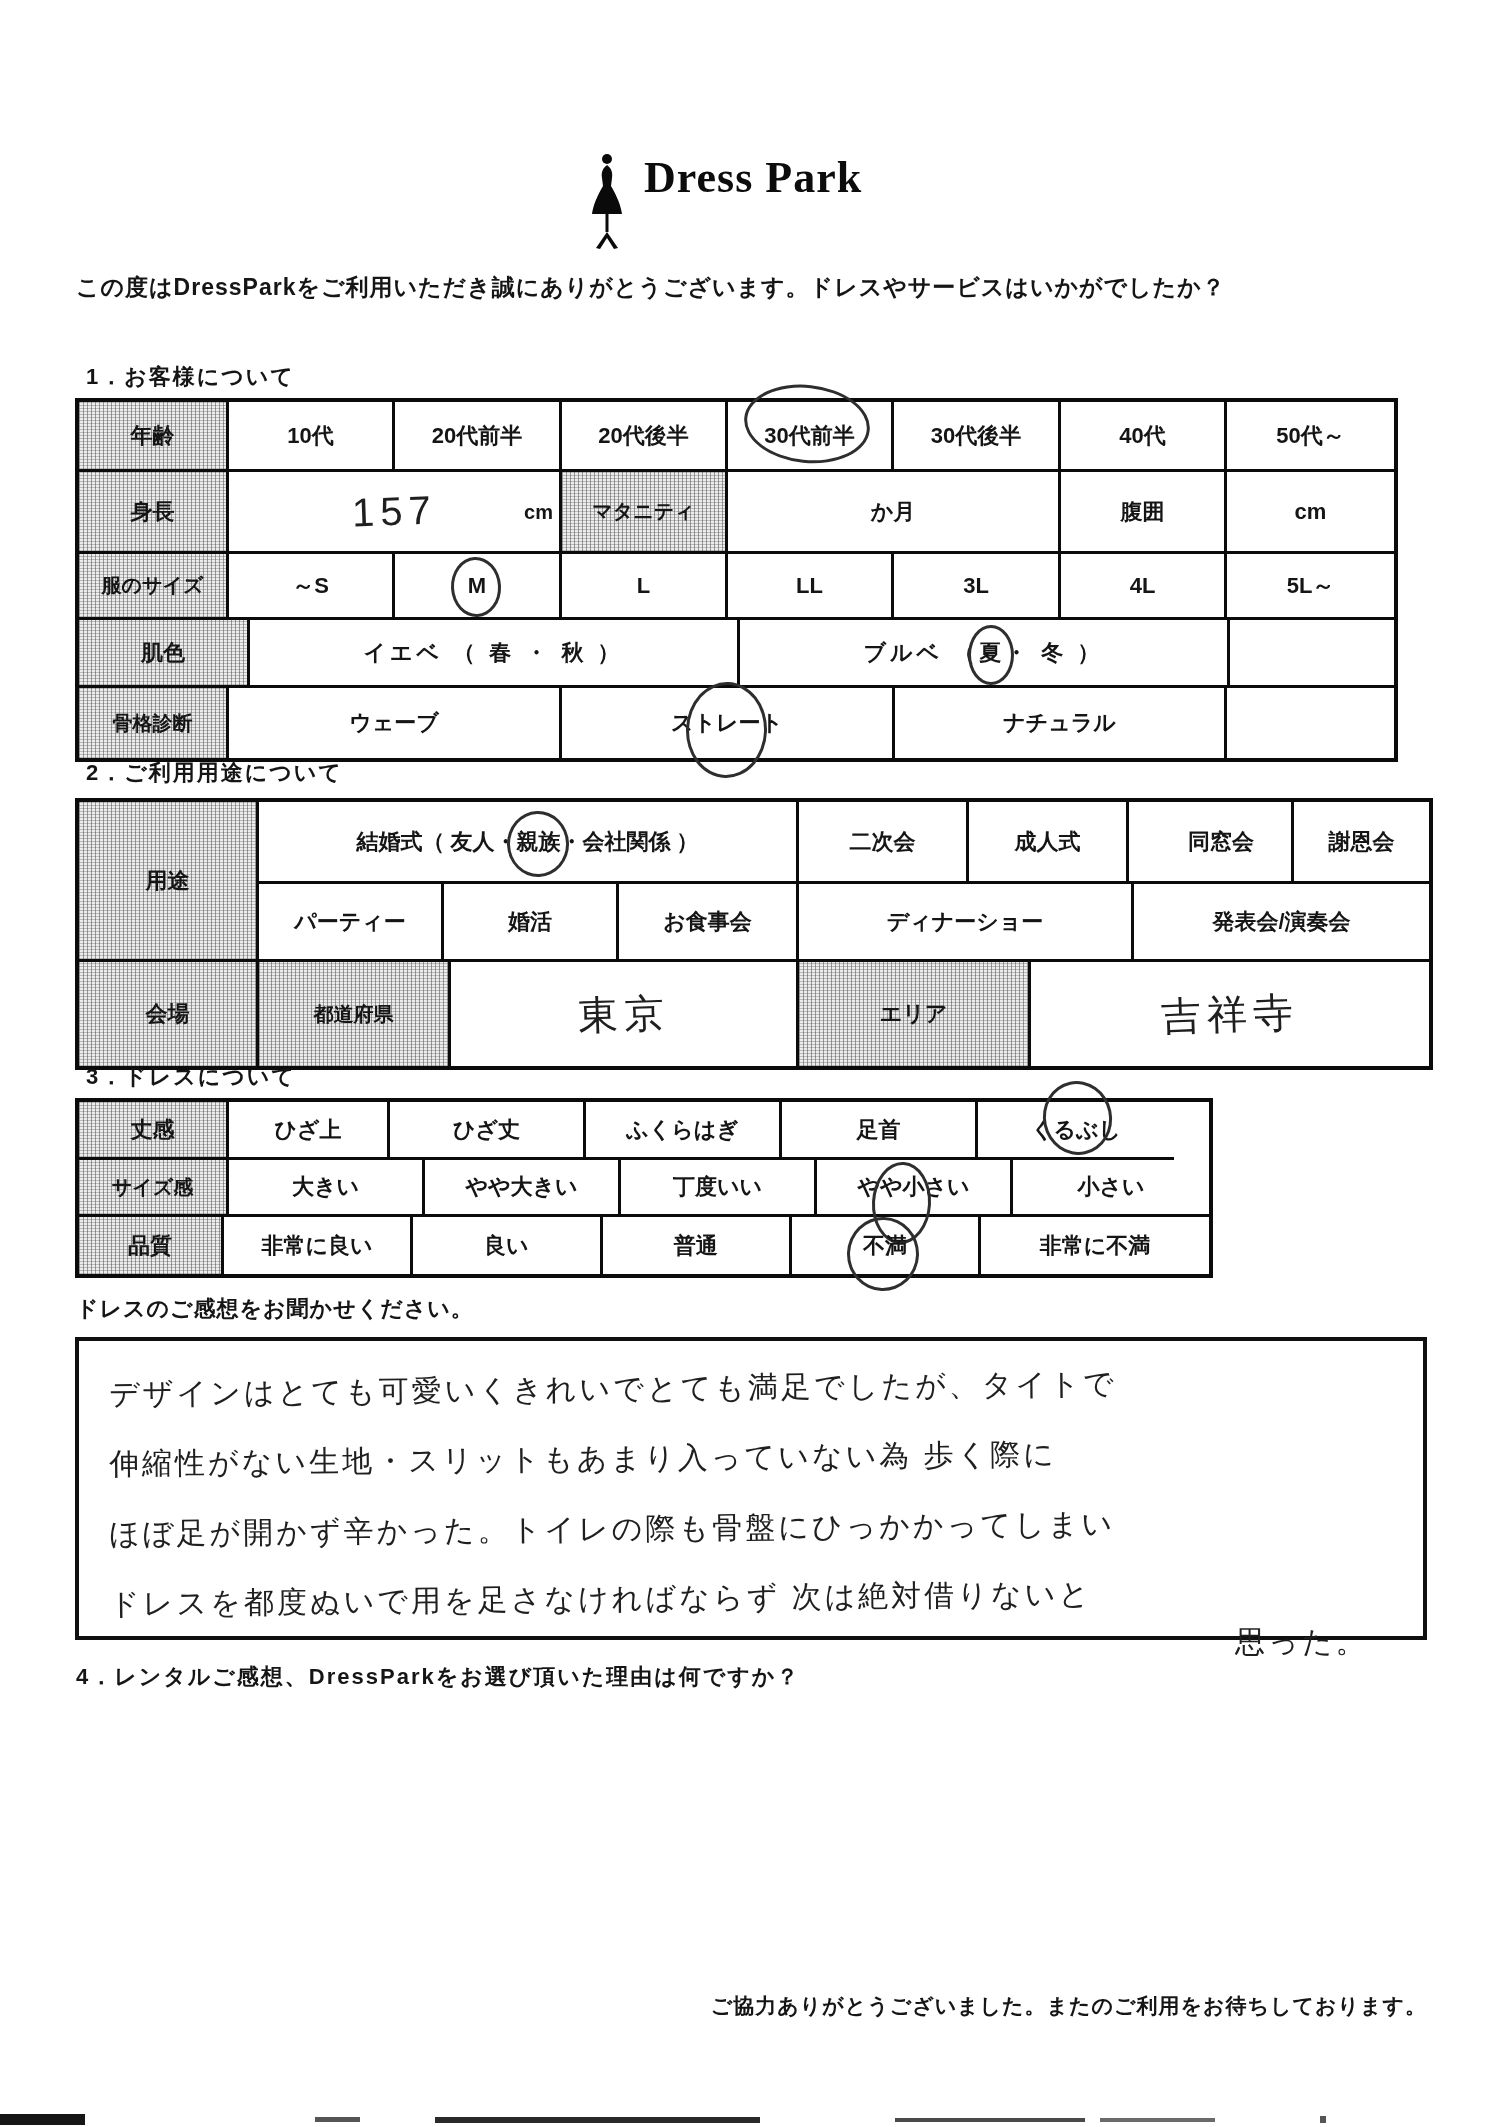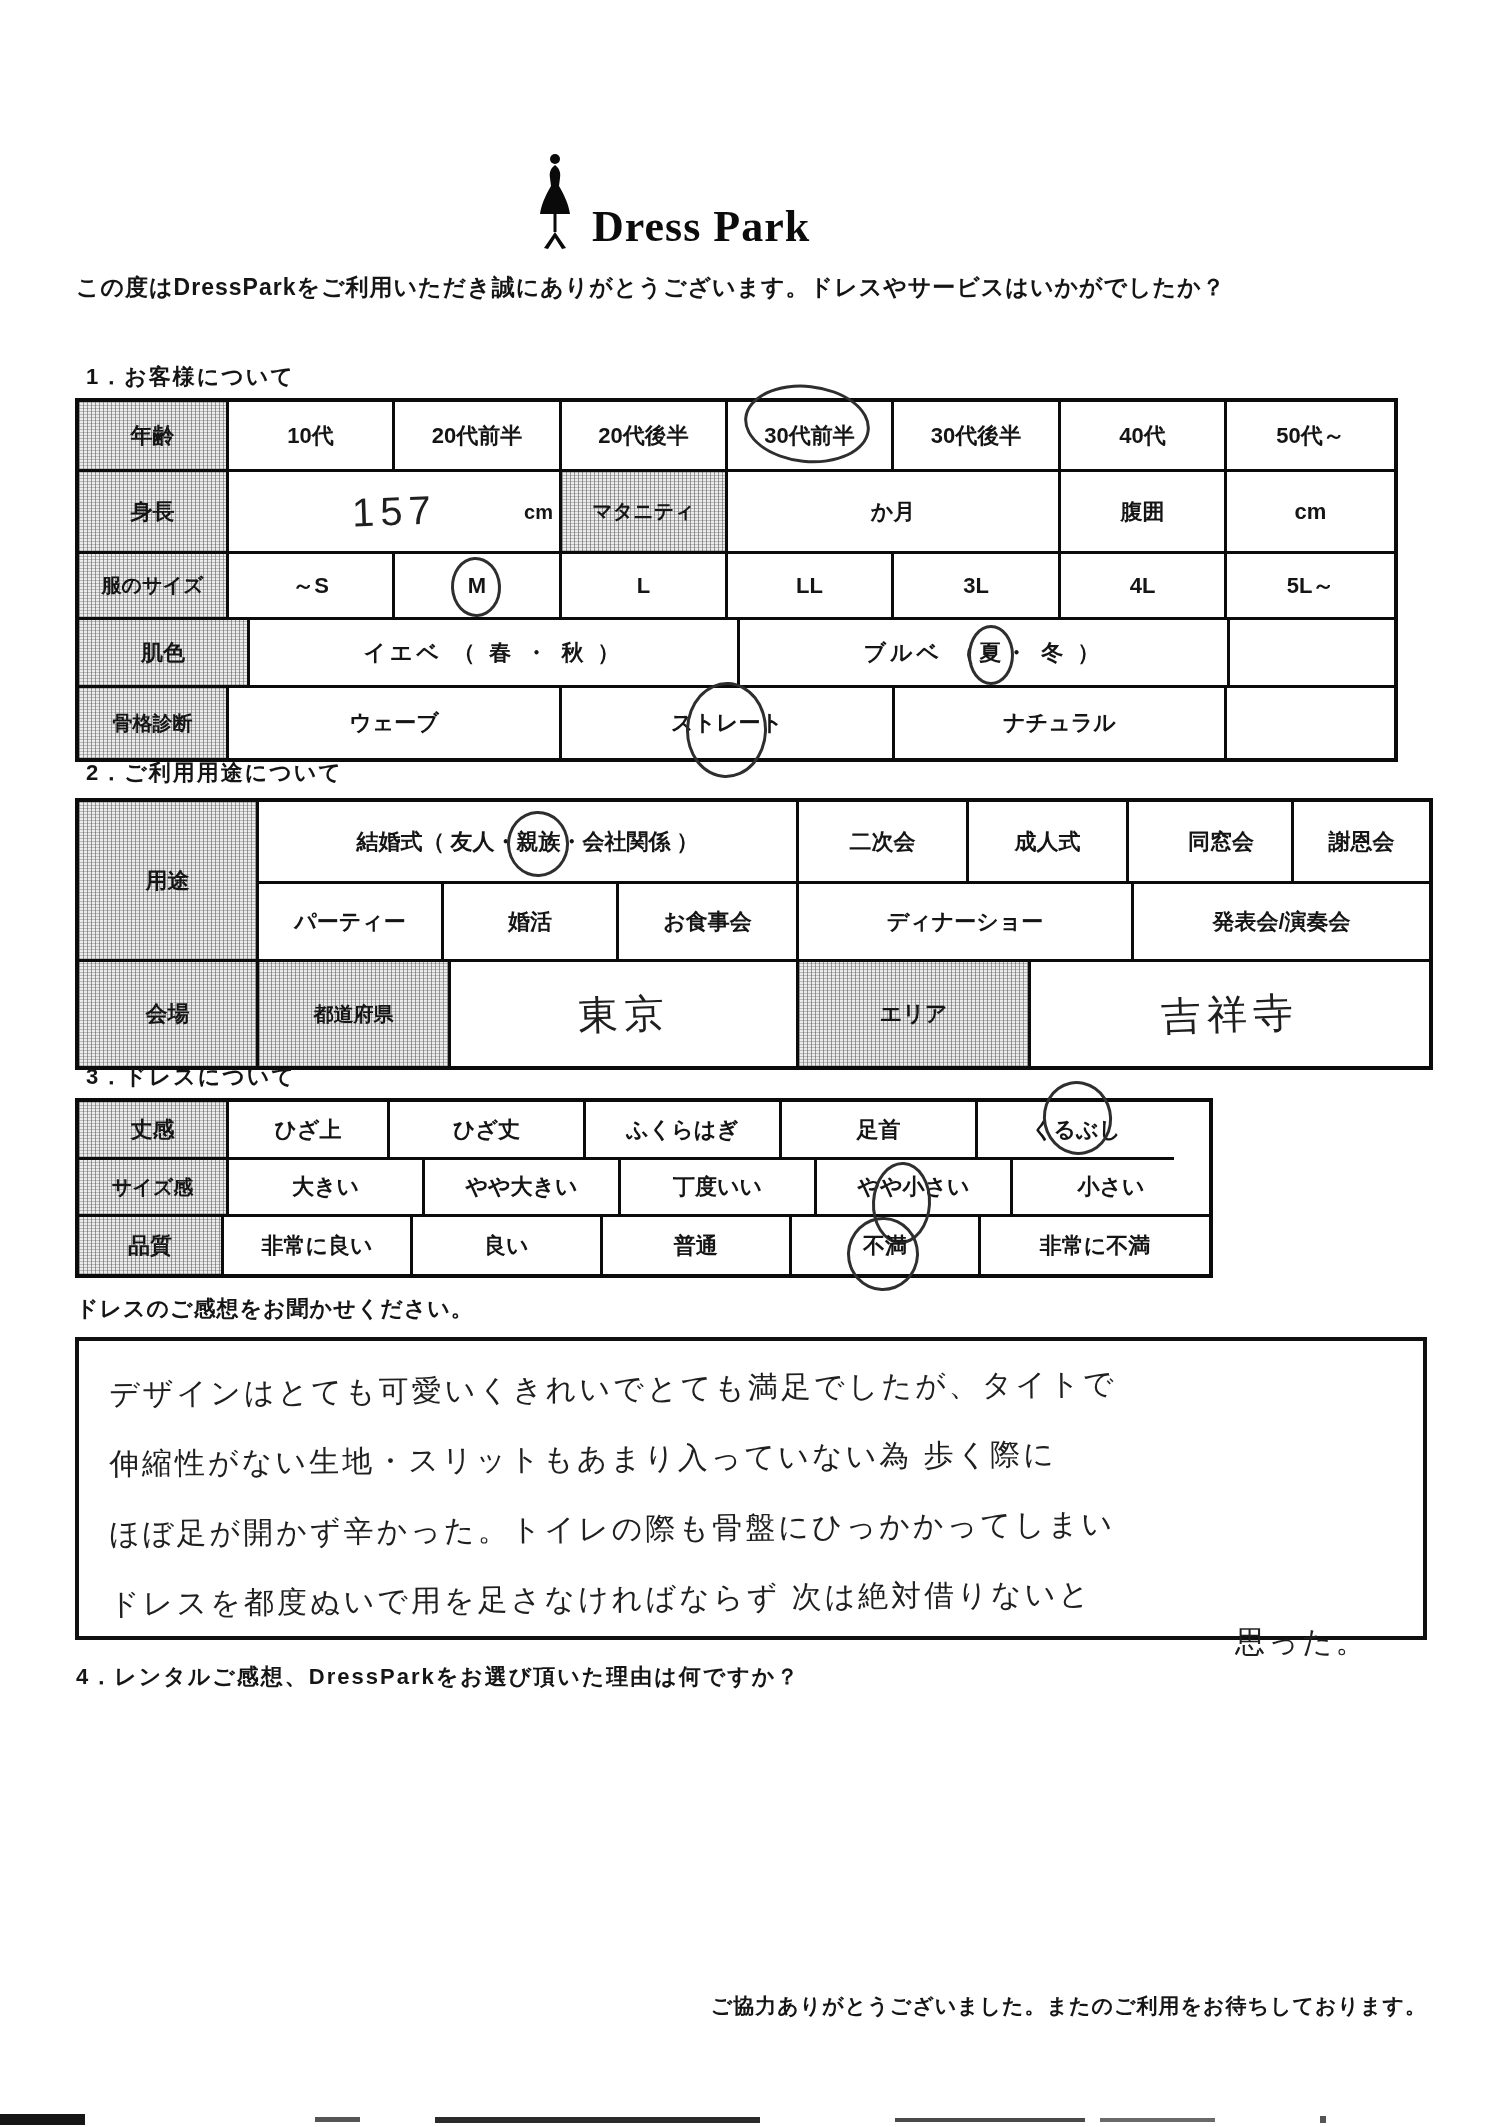--- a/index.html
+++ b/index.html
@@ -1,20 +1,20 @@
 <!DOCTYPE html>
 <html><head>
 <meta charset="utf-8">
 <style>
   html,body{margin:0;padding:0;background:#ffffff;}
   body{font-family:"Liberation Sans","DejaVu Sans",sans-serif;color:#151515;}
   .page{position:relative;width:1500px;height:2127px;background:#fff;margin:0 auto;overflow:hidden;}
 
   
-  .logo{position:absolute;top:152px;left:532px;display:flex;align-items:flex-end;}
+  .logo{position:absolute;top:152px;left:584px;display:flex;align-items:flex-start;}
   .logo svg{display:block;}
   .logo-text{font-family:"Liberation Serif","DejaVu Serif",serif;font-weight:bold;font-size:44px;color:#0c0c0c;margin-left:14px;letter-spacing:1px;}
 
   .intro1{position:absolute;top:272px;left:76px;font-size:23px;font-weight:600;letter-spacing:1px;white-space:nowrap;}
   .intro2{position:absolute;top:312px;left:76px;font-size:24px;font-weight:800;letter-spacing:1px;white-space:nowrap;
           border-bottom:4px solid #101010;padding:0 46px 6px 0;}
 
   .stitle{position:absolute;left:86px;font-size:22px;font-weight:800;letter-spacing:2px;margin:0;}
   .s1{top:362px;} .s2{top:758px;} .s3{top:1062px;} .s4{top:1662px;left:76px;}
 

